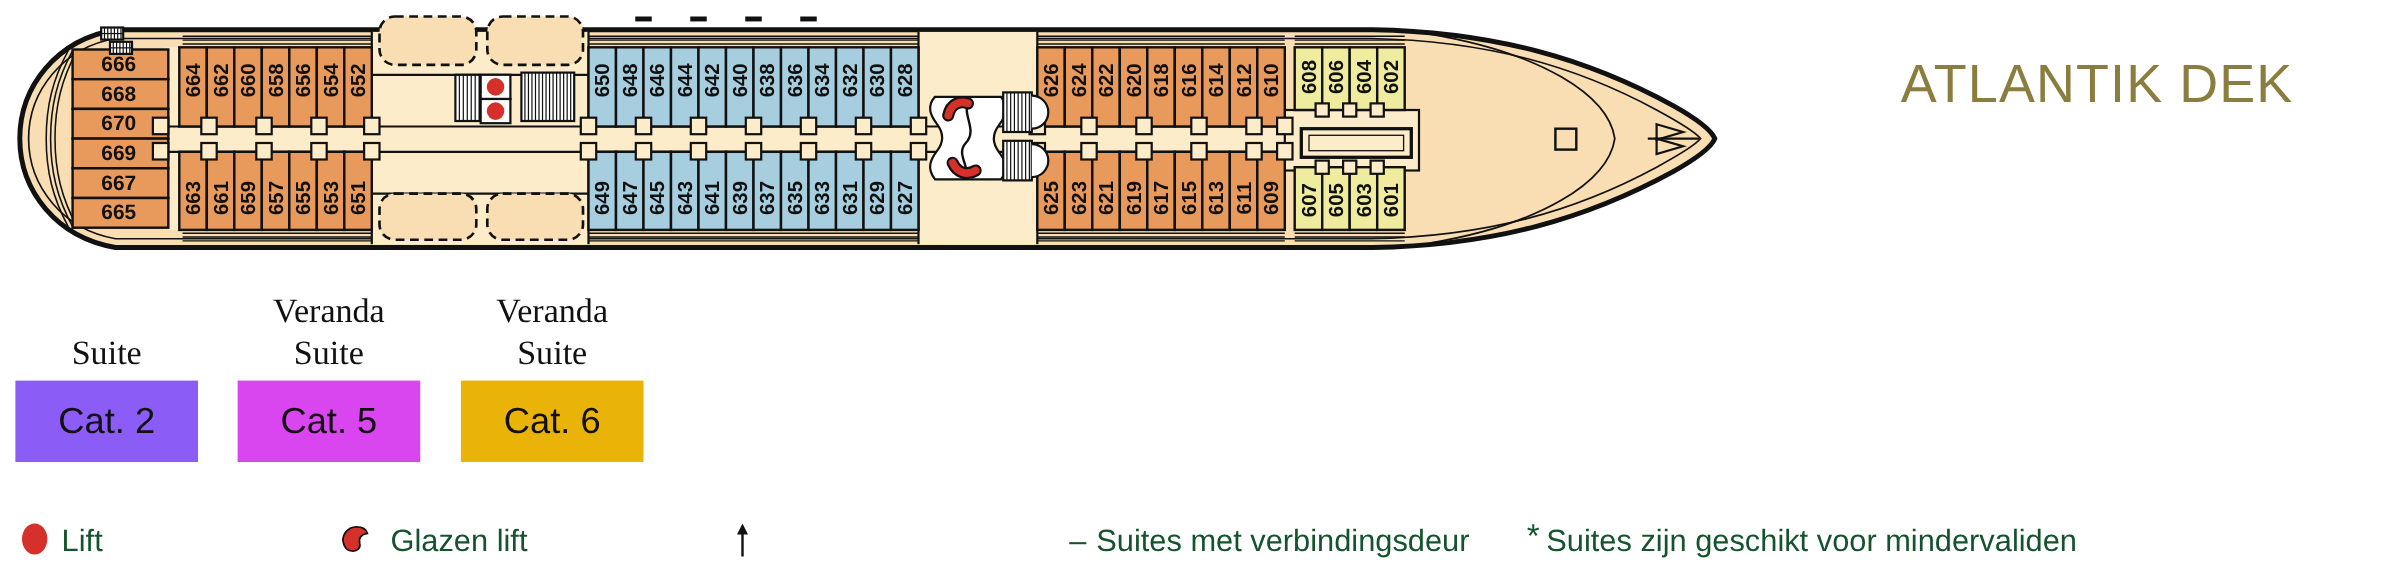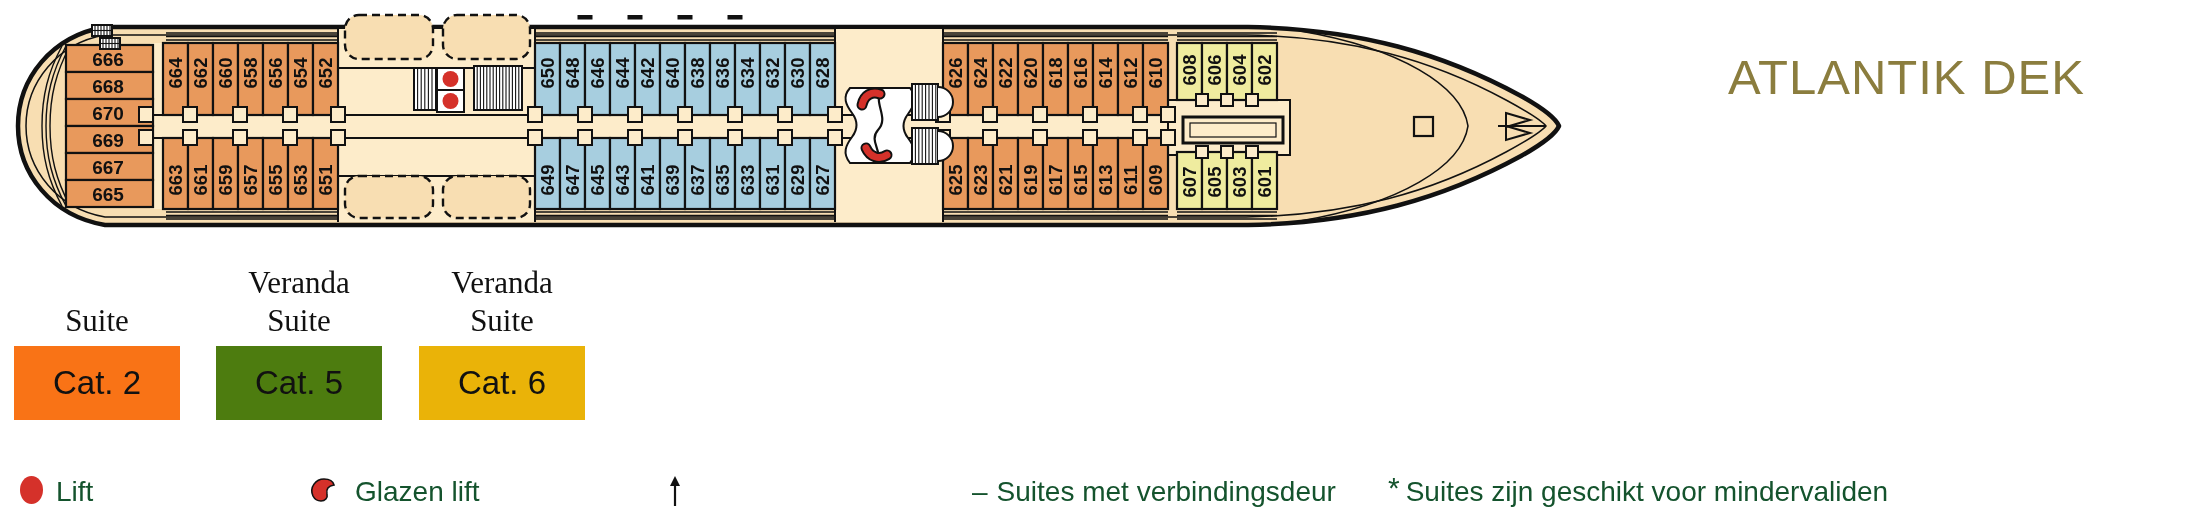--- a/index.html
+++ b/index.html
@@ -335,27 +335,27 @@
       <rect x="677.5" y="15" width="15" height="4.5" fill="#111111"></rect>
       <rect x="727.5" y="15" width="15" height="4.5" fill="#111111"></rect>
     </svg>
 
   <div class="title">ATLANTIK DEK</div>
 
   <div class="cat" style="left:14px">
     <div class="cat-name">
         <span>Suite</span>
       </div>
-    <div class="cat-box" style="background: #f97316;">Cat. 2</div>
+    <div class="cat-box" style="background: #8b5cf6;">Cat. 2</div>
   </div>
   <div class="cat" style="left:216px">
     <div class="cat-name">
         <span>Veranda Suite</span>
       </div>
-    <div class="cat-box" style="background: #4d7c0f;">Cat. 5</div>
+    <div class="cat-box" style="background: #d946ef;">Cat. 5</div>
   </div>
   <div class="cat" style="left:419px">
     <div class="cat-name">
         <span>Veranda Suite</span>
       </div>
     <div class="cat-box" style="background: #eab308;">Cat. 6</div>
   </div>
 
   <div class="leg" style="left:20px">
     <span class="ic">

